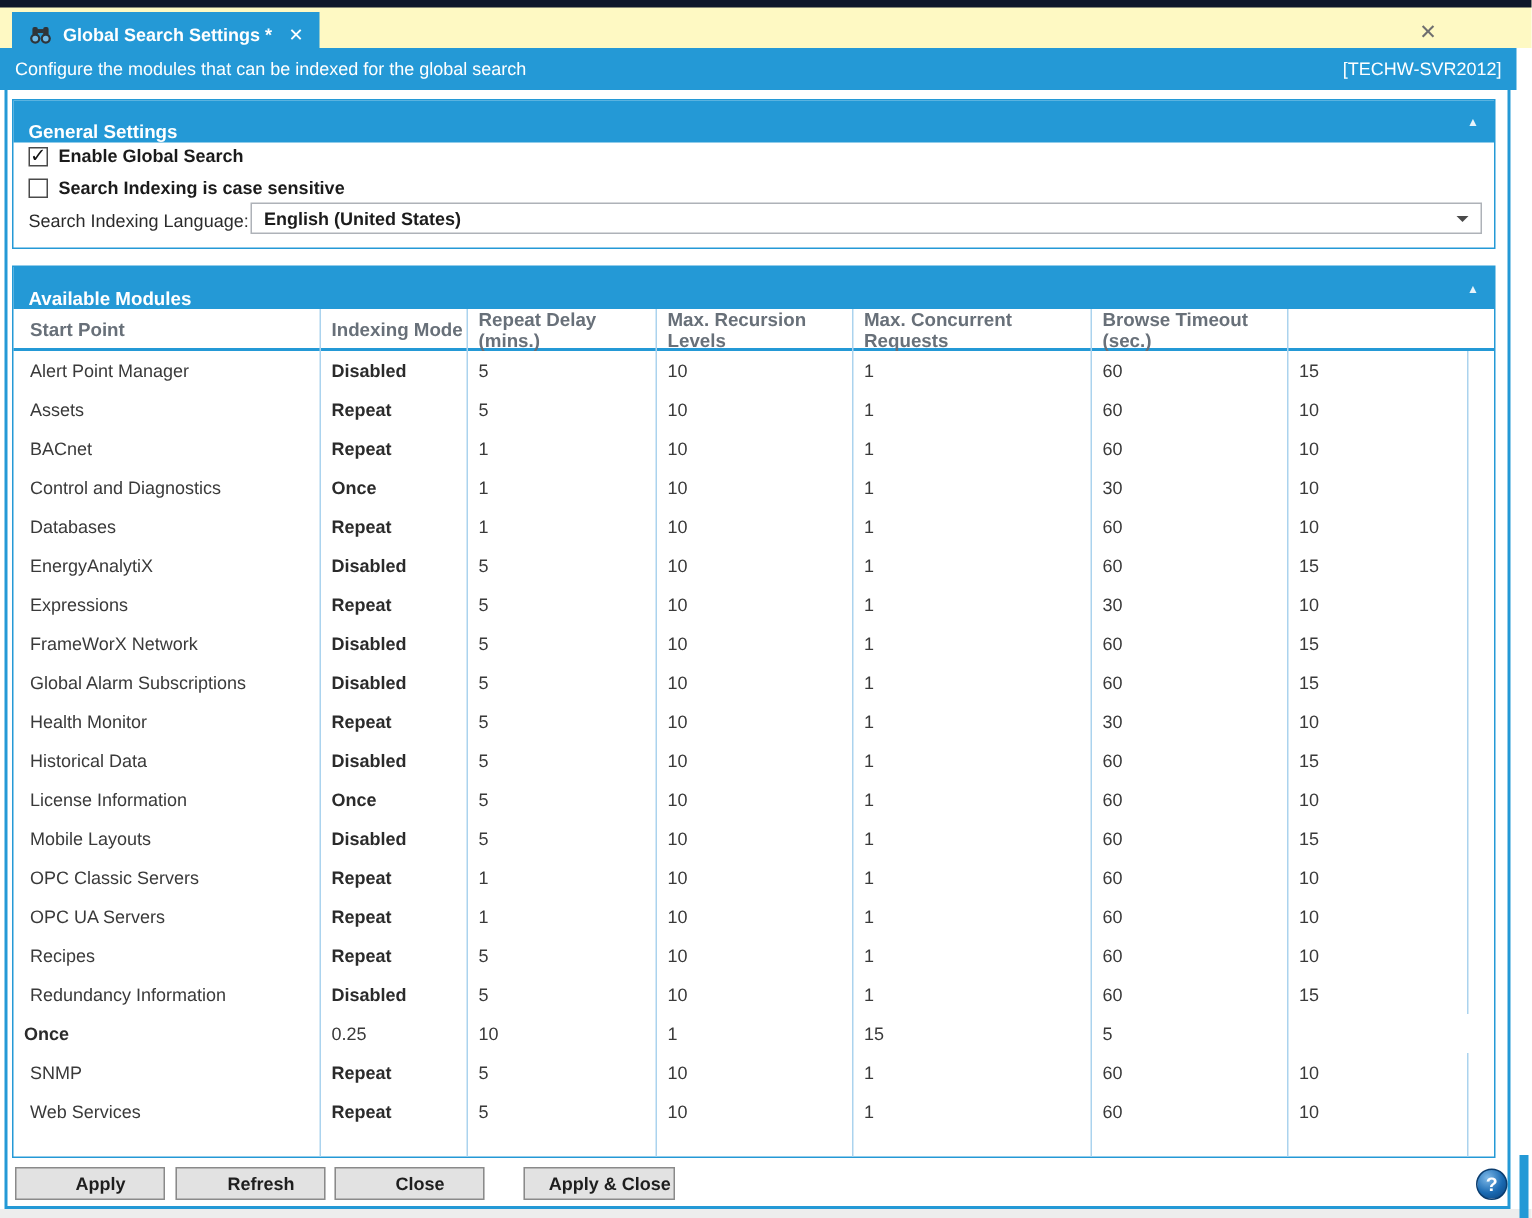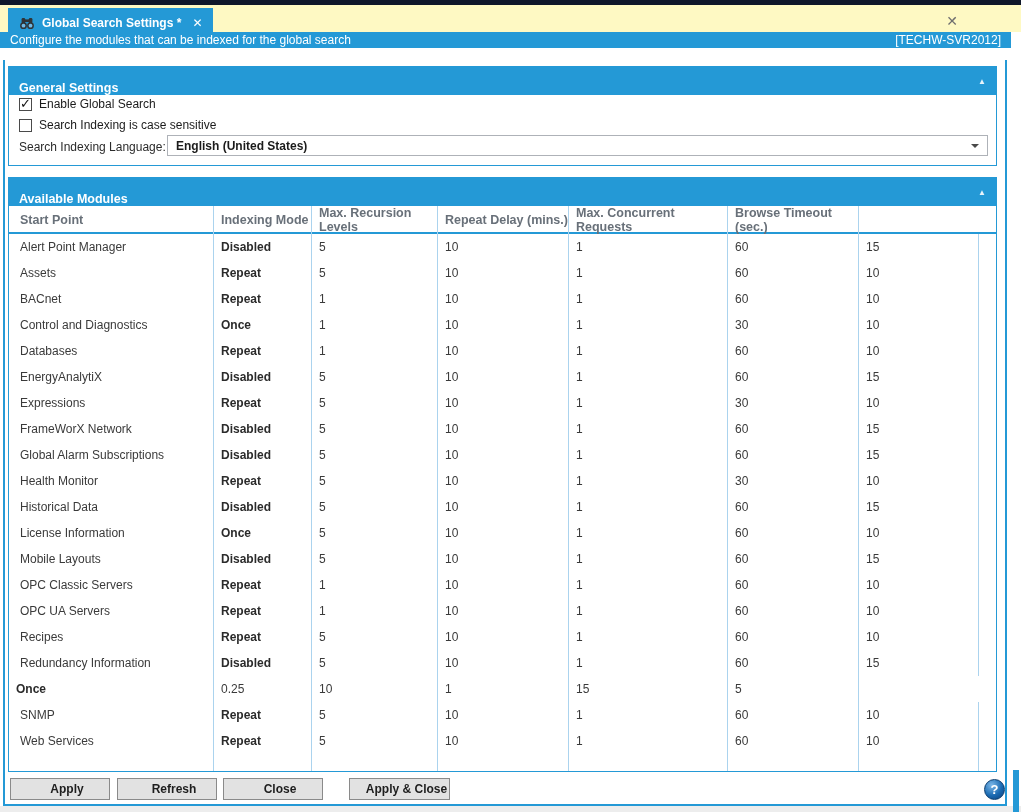--- a/index.html
+++ b/index.html
@@ -16,21 +16,21 @@
   .doc-tab {
     position:absolute; left:8px; top:3px; height:29px;
     background:#2499d6; color:#ffffff;
     display:flex; align-items:center; gap:7px; padding:0 11px;
     font-size:12px; font-weight:bold; cursor:default;
   }
   .doc-tab .tab-close { font-weight:400; font-size:12px; margin-left:4px; line-height:1; }
   .pane-close { position:absolute; left:944px; top:8px; width:16px; height:16px; color:#6f6f6f; font-size:14px; line-height:16px; text-align:center; }
   
   .infobar {
-    position:absolute; left:0; top:32px; width:1011px; height:16px;
+    position:absolute; left:0; top:32px; width:1011px; height:28px;
     background:#2499d6; color:#ffffff; font-size:12px;
     display:flex; align-items:center; justify-content:space-between;
     padding:0 10px;
   }
   
   .wb-left  { position:absolute; left:3px;  top:60px; width:2px; height:744px; background:#2499d6; }
   .wb-right { position:absolute; left:1005px; top:60px; width:2px; height:744px; background:#2499d6; }
   .wb-bottom{ position:absolute; left:3px; top:804px; width:1004px; height:2px; background:#2499d6; }
   .bottom-strip { position:absolute; left:0; top:806px; width:1021px; height:6px; background:#ededed; }
   .scroll-thumb { position:absolute; left:1013px; top:770px; width:6px; height:42px; background:#2499d6; }
@@ -42,21 +42,21 @@
     display:flex; align-items:flex-end; padding-left:10px; position:relative;
   }
   .collapse-arrow { position:absolute; right:10px; top:0; height:28px; display:flex; align-items:center; font-size:8px; color:#e8f4fb; }
   .gs-panel { top:66px; height:100px; }
   .am-panel { top:177px; height:595px; display:flex; flex-direction:column; }
   
   .cb-row { position:absolute; left:10px; display:flex; align-items:center; gap:7px; height:14px; }
   .cb-row1 { top:30px; } .cb-row2 { top:51px; }
   .checkbox { width:13px; height:13px; background:#ffffff; border:1px solid #4a4a4a; position:relative; }
   .checkbox .check { position:absolute; left:0px; top:-3px; font-size:13px; font-weight:bold; color:#101010; }
-  .cb-label { font-size:12px; font-weight:normal; color:#1b1b1b; }
+  .cb-label { font-size:12px; font-weight:bold; color:#1b1b1b; }
   .lang-label { position:absolute; left:10px; top:73px; font-size:12px; color:#2b2b2b; }
   .combobox {
     position:absolute; left:158px; right:8px; top:68px; height:21px;
     border:1px solid #aeb2b8; background:#ffffff;
     display:flex; align-items:center; padding:0 8px;
     font-size:12px; font-weight:bold; color:#1b1b1b;text-align:right;
   }
   .combo-arrow { margin-left:auto; width:0; height:0; border-left:4px solid transparent; border-right:4px solid transparent; border-top:4px solid #4a4a4a; }
   
   .thead, .trow, .tfill {
@@ -159,22 +159,22 @@
 </div>
 
 <div class="panel am-panel">
   <div class="panel-header">
     <span>Available Modules</span>
     <span class="collapse-arrow">▲</span>
   </div>
   <div class="thead">
     <div class="hcell first">Start Point</div>
     <div class="hcell">Indexing Mode</div>
+    <div class="hcell">Repeat Delay (mins.)</div>
     <div class="hcell">Max. Recursion Levels</div>
-    <div class="hcell">Repeat Delay (mins.)</div>
     <div class="hcell">Max. Concurrent Requests</div>
     <div class="hcell">Browse Timeout (sec.)</div>
     <div class="hcell empty"></div>
   </div>
   <div>
       <div class="trow">
         <div class="tcell c0">Alert Point Manager</div>
         <div class="tcell c1">Disabled</div>
         <div class="tcell c2">5</div>
         <div class="tcell c3">10</div>

